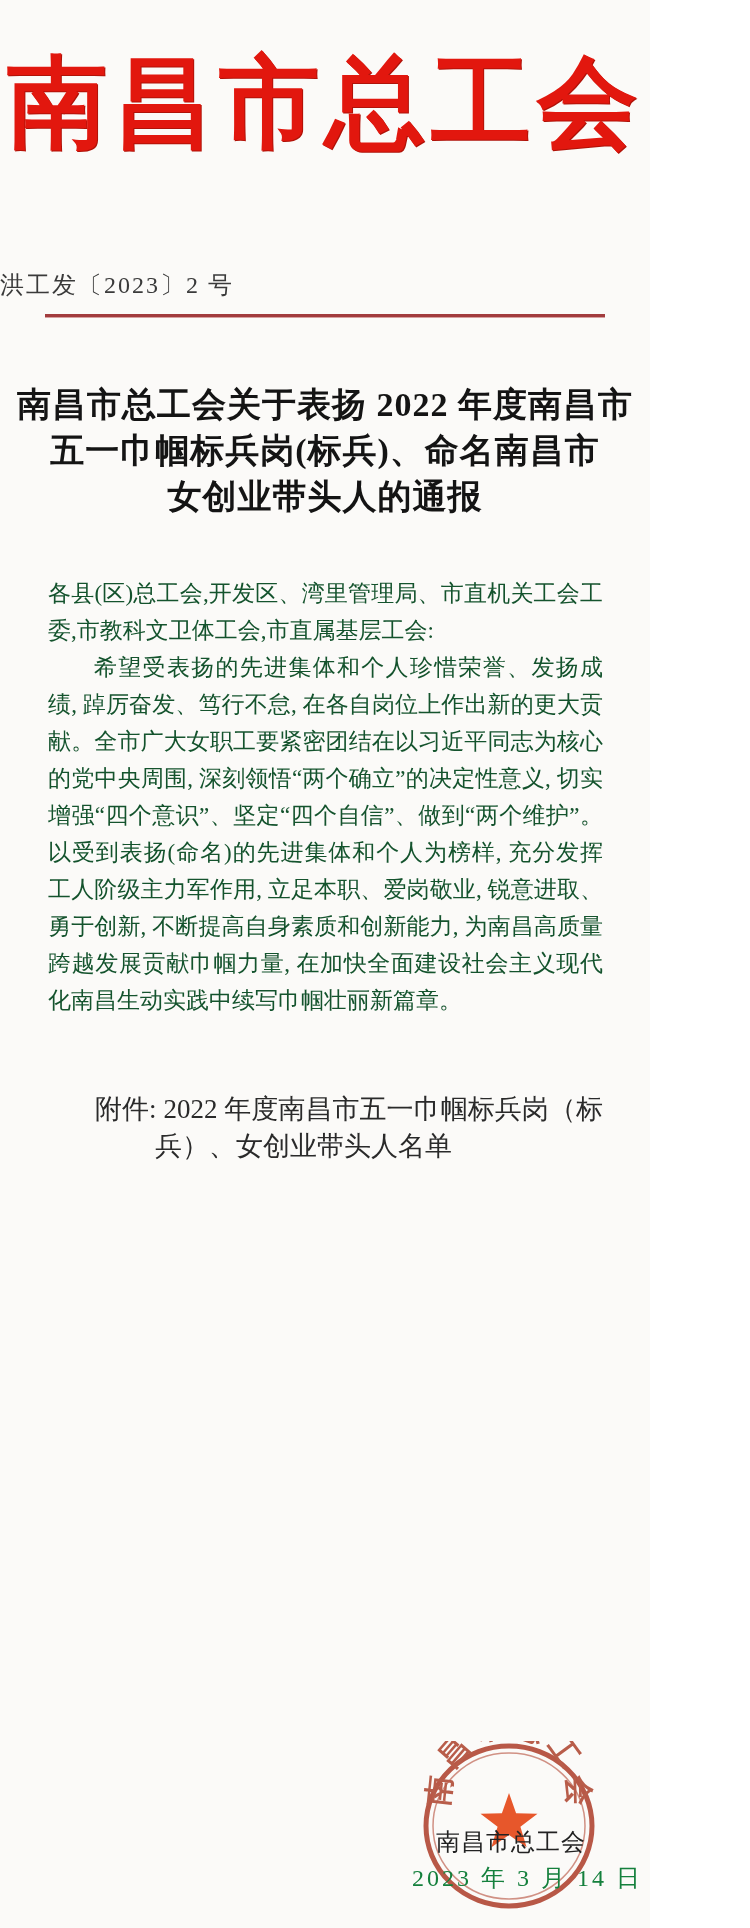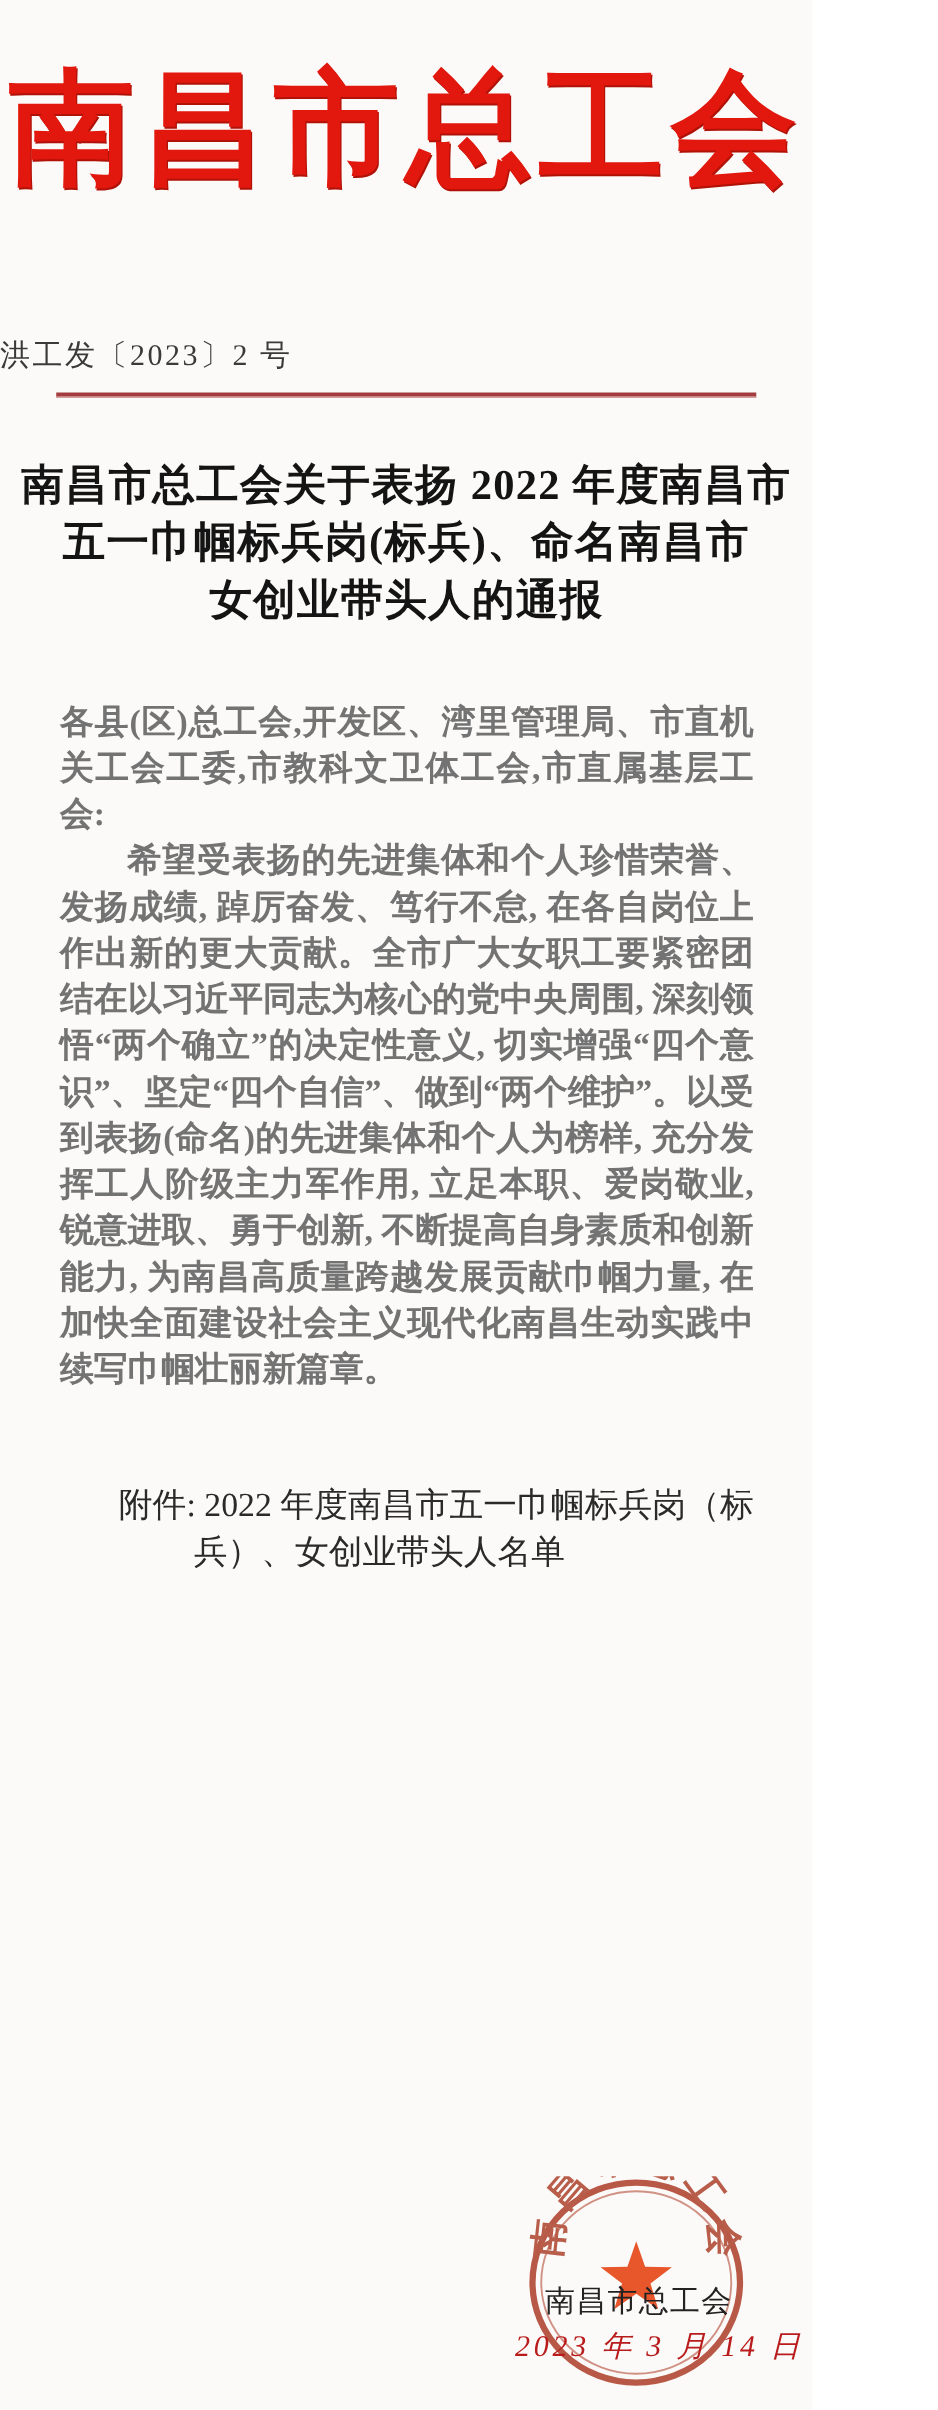--- a/index.html
+++ b/index.html
@@ -37,36 +37,35 @@
   }
 
   .red-line {
     margin:14px 45px 0 45px;
     height:3px;
     background:#a23c3e;
     border-bottom:1px solid #d8a0a0;
   }
 
   .doc-title {
-    margin-top:48px;
+    margin-top:64px;
     text-align:center;
     font-size:34px;
     font-weight:bold;
     line-height:46px;
     color:#141414;
     letter-spacing:1px;
   }
 
   .body-text {
     margin:55px 47px 0 48px;
-    font-size:27px;
+    font-size:23px;
     line-height:37px;
     text-align:justify;
-    color:#737373;
-    font-weight:bold;
+    color:#14532d;
   }
   .body-text p { margin:0; }
   .body-text p.indent { text-indent:2em; }
 
   .attachment {
     margin:72px 47px 0 48px;
     padding-left:107px;
     text-indent:-60px;
     font-size:27px;
     line-height:37px;
@@ -103,24 +102,23 @@
     white-space:nowrap;
   }
 
   .issue-date {
     position:absolute;
     left:412px;
     top:1863px;
     font-size:24px;
     line-height:30px;
     letter-spacing:3px;
-    color:#b91c1c;
+    color:#15803d;
     z-index:2;
     white-space:nowrap;
-    font-style:italic;
   }
 </style>
 </head>
 <body>
 
 <div class="page">
 
   <div class="org-header">南昌市总工会</div>
 
   <div class="doc-number">洪工发〔2023〕2 号</div>

